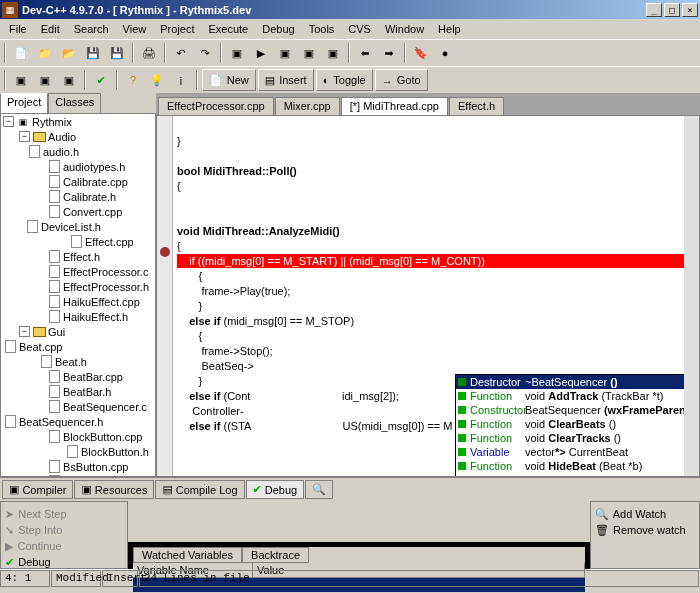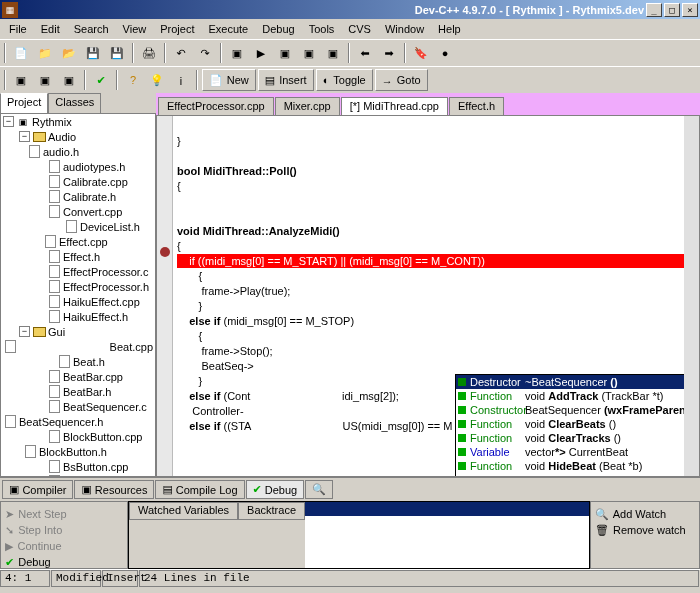--- a/index.html
+++ b/index.html
@@ -1,37 +1,37 @@
 <!DOCTYPE html>
 <html><head>
 <meta charset="utf-8">
 <style>
 * { margin: 0; padding: 0; box-sizing: border-box; font-family: Tahoma, sans-serif; font-size: 11px; }
 body { background: #d4d0c8; overflow: hidden; width: 700px; height: 593px; }
 .titlebar { background: linear-gradient(to right, #0a246a, #a6caf0); height: 19px; display: flex; align-items: center; padding: 0 2px; color: white; }
 .titlebar .icon { width: 16px; height: 16px; background: #8b4513; margin-right: 4px; display: flex; align-items: center; justify-content: center; font-size: 9px; color: #fff; }
-.titlebar .title { flex: 1; font-weight: bold; text-align: right; }
+.titlebar .title { flex: 1; font-weight: bold; }
 .titlebar .winbtn { width: 16px; height: 14px; background: #d4d0c8; border: 1px solid #fff; border-right-color: #404040; border-bottom-color: #404040; margin-left: 2px; display: flex; align-items: center; justify-content: center; color: black; font-family: monospace; font-size: 9px; cursor: pointer; }
 .menubar { display: flex; background: #d4d0c8; padding: 2px; }
 .menubar .item { padding: 2px 7px; cursor: pointer; }
 .toolbar { display: flex; align-items: center; background: #d4d0c8; border-top: 1px solid #fff; padding: 2px; gap: 2px; flex-wrap: wrap; }
 .toolbar .sep { width: 2px; height: 20px; border-left: 1px solid #808080; border-right: 1px solid #fff; margin: 0 2px; }
 .toolbar .btn { width: 22px; height: 22px; border: 1px solid transparent; display: flex; align-items: center; justify-content: center; cursor: pointer; }
 .toolbar .tbtn { height: 22px; padding: 0 6px; border: 1px solid #808080; border-top-color:#fff; border-left-color:#fff; display:flex; align-items:center; gap:4px; cursor:pointer; background:#d4d0c8; }
 .main { display: flex; height: 384px; }
 .left { width: 156px; background: #d4d0c8; display: flex; flex-direction: column; }
 .tabs { display: flex; height: 20px; }
 .tab { padding: 2px 6px; background: #d4d0c8; border: 1px solid #808080; border-bottom: none; cursor: pointer; }
 .tab.active { background: #fff; border-top: 1px solid #fff; }
 .tree { flex: 1; background: #fff; border: 1px solid #808080; overflow: auto; font-size: 11px; }
 .tree-item { display: flex; align-items: center; padding: 0 2px; white-space: nowrap; cursor: pointer; height: 15px; }
 .tree-item .exp { width: 11px; height: 11px; border: 1px solid #808080; display: flex; align-items: center; justify-content: center; font-size: 9px; margin-right: 2px; cursor: pointer; line-height: 1; }
 .tree-item .icon { width: 14px; height: 14px; margin-right: 2px; display: inline-flex; align-items: center; justify-content: center; font-size: 9px; }
 .right { flex: 1; background: #d4d0c8; display: flex; flex-direction: column; }
-.filetabs { display: flex; height: 22px; background: #f0abfc; padding-top: 4px; padding-left: 2px; }
+.filetabs { display: flex; height: 22px; background: #a3a3a3; padding-top: 4px; padding-left: 2px; }
 .filetab { padding: 2px 8px; background: #d4d0c8; border: 1px solid #808080; border-bottom: none; cursor: pointer; margin-right: 1px; }
 .filetab.active { background: #fff; }
 .editor { flex: 1; background: #fff; border: 1px solid #808080; position: relative; overflow: hidden; }
 .gutter { position: absolute; left: 0; top: 0; bottom: 0; width: 16px; background: #e8e8e8; border-right: 1px solid #bbb; }
 .breakpoint { position: absolute; width: 10px; height: 10px; background: #a03030; border-radius: 50%; left: 3px; }
 .code { font-family: 'Courier New', monospace; font-size: 12px; line-height: 14px; padding-left: 20px; padding-top: 4px; white-space: pre; }
 .code .kw { font-weight: bold; }
 .code .hilite { background: #ff0000; color: #fff; display: inline-block; padding-right: 200px; }
 .autocomplete { position: absolute; background: #fff; border: 1px solid #000; width: 256px; max-height: 216px; overflow-y: auto; font-size: 11px; }
 .ac-row { display: flex; align-items: center; height: 14px; padding: 0 2px; cursor: pointer; }
@@ -44,21 +44,21 @@
 .ac-row .sig { flex: 1; white-space: nowrap; overflow: hidden; }
 .ac-row .sig b { font-weight: bold; }
 .bottom { border-top: 1px solid #808080; }
 .btabs { display: flex; align-items: center; background: #d4d0c8; padding: 2px; gap: 1px; }
 .btab { padding: 2px 6px; border: 1px solid #808080; cursor: pointer; display:flex; align-items:center; gap:3px; }
 .btab.active { background: #e8e8e8; }
 .debugarea { display: flex; height: 68px; }
 .debugleft { width: 128px; border: 1px solid #808080; background:#d4d0c8; padding:4px; }
 .debugleft .ditem { display:flex; align-items:center; gap:4px; height:16px; cursor:pointer; color:#808080;}
 .debugleft .ditem.en { color:#000; }
-.debugmid { flex:1; border:1px solid #000000; display:flex; }
+.debugmid { flex:1; border:5px solid #000000; display:flex; flex-direction:column;margin-top:41px;}
 .wvtabs { display:flex; height:18px; background:#d4d0c8;}
 .wvtab { padding:1px 8px; border:1px solid #808080; cursor:pointer;}
 .wvtable { flex:1; background:#fff; }
 .wvhead { display:flex; background:#d4d0c8; border-bottom:1px solid #808080;}
 .wvhead .col { padding:1px 4px; border-right:1px solid #808080; }
 .wvrow { background:#0a246a; height:14px;}
 .debugright { width:110px; border:1px solid #808080; padding:4px;}
 .debugright .ditem { display:flex; align-items:center; gap:4px; height:16px; cursor:pointer;}
 .status { display:flex; background:#d4d0c8; border-top:1px solid #fff; height:18px;}
 .status .cell { border:1px solid #808080; padding:1px 4px; margin-right:1px;font-family:Liberation Mono, monospace;}
@@ -190,27 +190,27 @@
               <span class="file-h"></span>
             </span>
             <span>Calibrate.h</span>
           </div>
           <div class="tree-item" style="padding-left: 46px;">
             <span class="icon">
               <span class="file-h"></span>
             </span>
             <span>Convert.cpp</span>
           </div>
-          <div class="tree-item" style="padding-left: 63px;">
+          <div class="tree-item" style="padding-left: 24px;">
             <span class="icon">
               <span class="file-h"></span>
             </span>
             <span>DeviceList.h</span>
           </div>
-          <div class="tree-item" style="padding-left: 42px;">
+          <div class="tree-item" style="padding-left: 68px;">
             <span class="icon">
               <span class="file-h"></span>
             </span>
             <span>Effect.cpp</span>
           </div>
           <div class="tree-item" style="padding-left: 46px;">
             <span class="icon">
               <span class="file-h"></span>
             </span>
             <span>Effect.h</span>
@@ -239,27 +239,27 @@
             </span>
             <span>HaikuEffect.h</span>
           </div>
           <div class="tree-item" style="padding-left: 18px;">
             <span class="exp">−</span>
             <span class="icon">
               <span class="folder"></span>
             </span>
             <span>Gui</span>
           </div>
-          <div class="tree-item" style=" justify-content: space-between;">
+          <div class="tree-item" style="">
             <span class="icon">
               <span class="file-h"></span>
             </span>
             <span>Beat.cpp</span>
           </div>
-          <div class="tree-item" style="padding-left: 56px;">
+          <div class="tree-item" style="padding-left: 38px;">
             <span class="icon">
               <span class="file-h"></span>
             </span>
             <span>Beat.h</span>
           </div>
           <div class="tree-item" style="padding-left: 46px;">
             <span class="icon">
               <span class="file-h"></span>
             </span>
             <span>BeatBar.cpp</span>
@@ -281,21 +281,21 @@
               <span class="file-h"></span>
             </span>
             <span>BeatSequencer.h</span>
           </div>
           <div class="tree-item" style="padding-left: 46px;">
             <span class="icon">
               <span class="file-h"></span>
             </span>
             <span>BlockButton.cpp</span>
           </div>
-          <div class="tree-item" style="padding-left: 22px;">
+          <div class="tree-item" style="padding-left: 64px;">
             <span class="icon">
               <span class="file-h"></span>
             </span>
             <span>BlockButton.h</span>
           </div>
           <div class="tree-item" style="padding-left: 46px;">
             <span class="icon">
               <span class="file-h"></span>
             </span>
             <span>BsButton.cpp</span>
@@ -437,20 +437,24 @@
           <span style="color:#0a0">✔</span>
           <span>Debug</span>
         </div>
     </div>
     <div class="debugmid">
       <div class="wvtabs">
         <div class="wvtab">Watched Variables</div>
         <div class="wvtab">Backtrace</div>
       </div>
       <div class="wvtable">
+        <div class="wvhead">
+          <div class="col" style="width:120px">Variable Name</div>
+          <div class="col" style="flex:1">Value</div>
+        </div>
         <div class="wvrow"></div>
       </div>
     </div>
     <div class="debugright">
       <div class="ditem">
           <span>🔍</span>
           <span>Add Watch</span>
         </div>
       <div class="ditem">
           <span>🗑</span>

